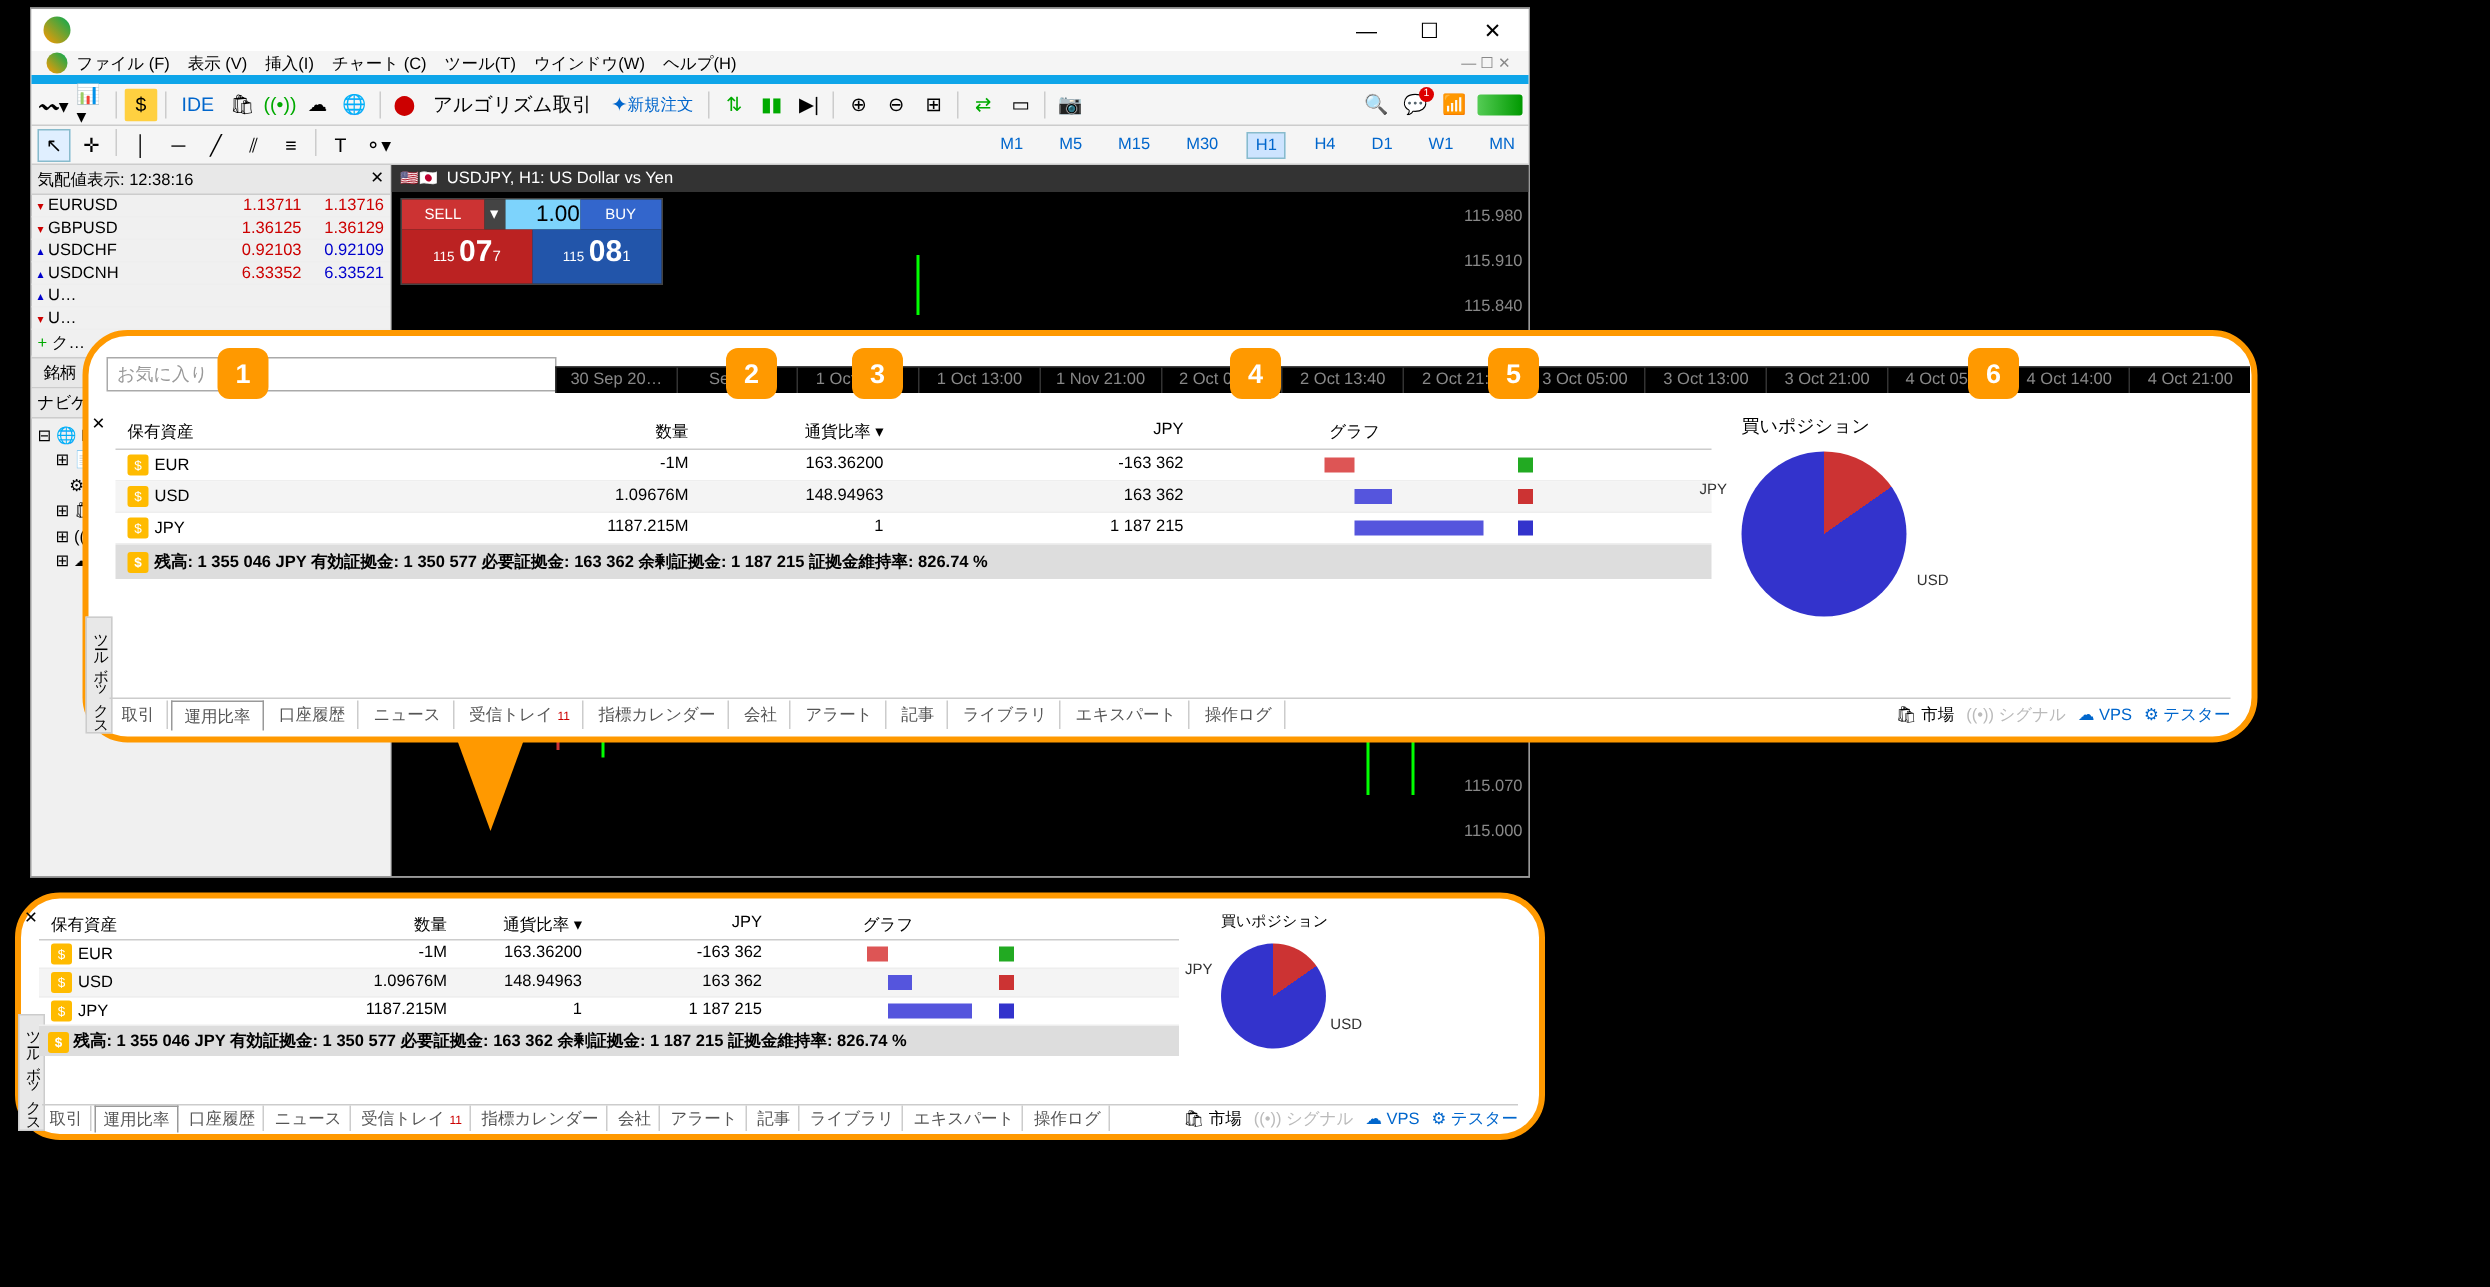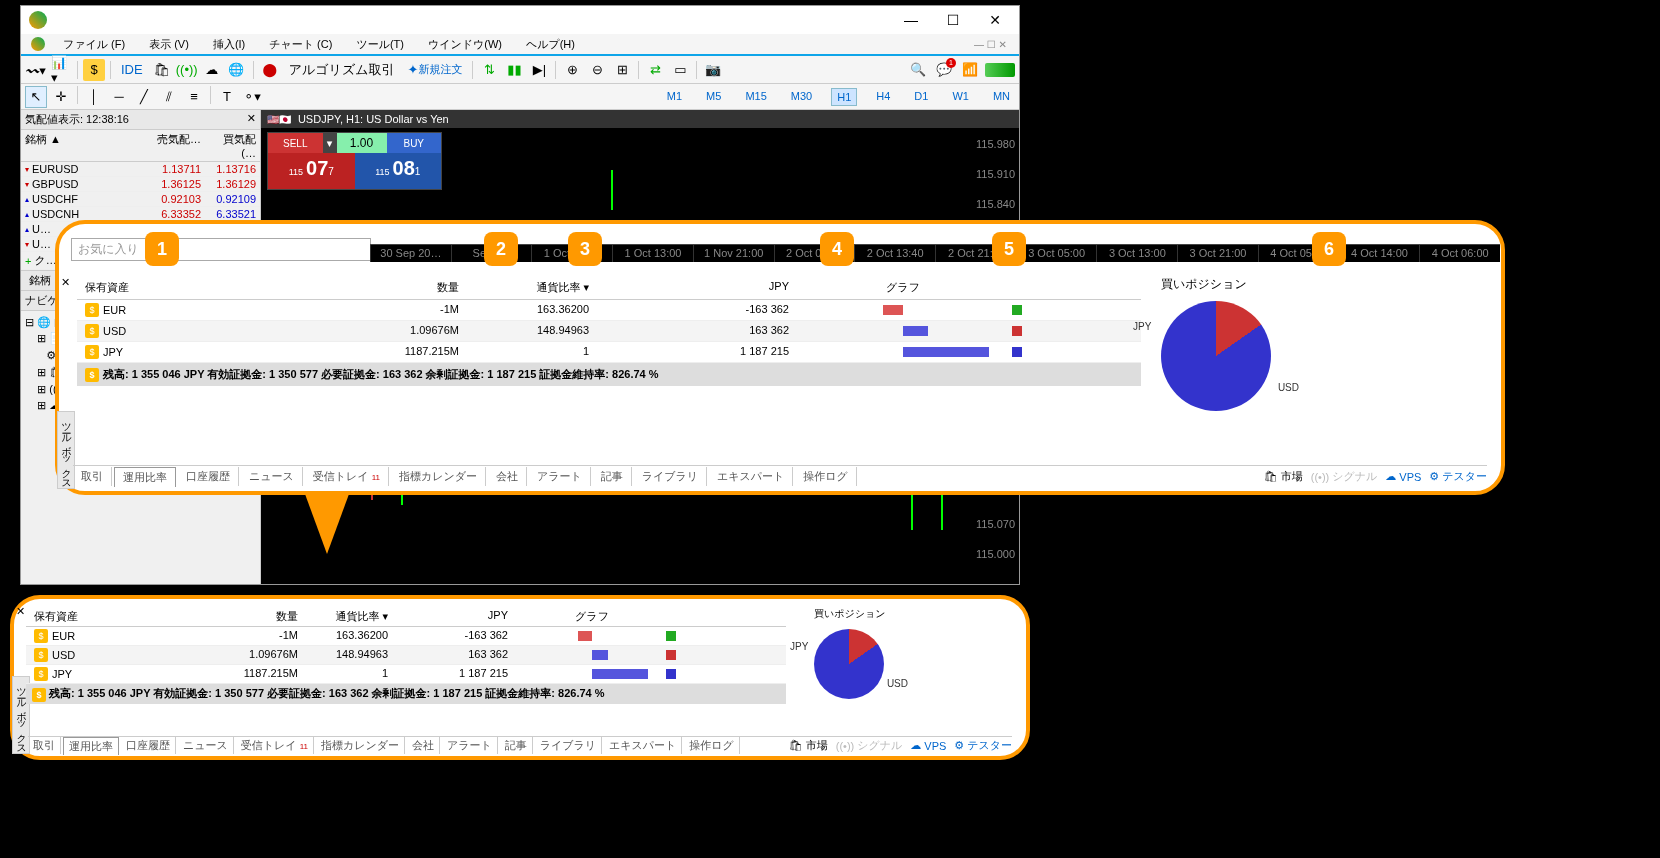--- a/index.html
+++ b/index.html
@@ -2,21 +2,21 @@
 <html><head>
 <meta charset="utf-8">
 <style>
 *{box-sizing:border-box;margin:0;padding:0;font-family:'Meiryo','MS PGothic',sans-serif;font-size:11px}
 body{background:#000;width:1660px;height:858px;position:relative;overflow:hidden}
 .app-window{position:absolute;left:20px;top:5px;width:1000px;height:580px;background:#f0f0f0;border:1px solid #999}
 .titlebar{height:28px;background:#fff;display:flex;align-items:center;justify-content:space-between;padding:0 4px}
 .titlebar-icon{width:18px;height:18px;background:linear-gradient(45deg,#f90,#0a5);border-radius:50%;margin-left:4px}
 .win-btns{display:flex;gap:2px}
 .win-btn{width:40px;height:24px;display:flex;align-items:center;justify-content:center;font-size:14px}
-.menubar{height:22px;background:#f5f5f5;display:flex;align-items:center;padding:0 6px;gap:12px;border-bottom:2px solid #0ea5e9}
+.menubar{height:22px;background:#f5f5f5;display:flex;align-items:center;padding:0 6px;gap:0;border-bottom:6px solid #0ea5e9}
 .menubar span{padding:2px 6px}
 .toolbar{height:28px;background:#f5f5f5;display:flex;align-items:center;padding:0 4px;gap:3px;border-bottom:1px solid #ccc}
 .tool-icon{width:22px;height:22px;display:flex;align-items:center;justify-content:center;border:1px solid transparent;font-size:13px}
 .tool-sep{width:1px;height:18px;background:#ccc;margin:0 2px}
 .tool-yellow{background:#ffd040;border-radius:2px}
 .tool-badge{position:relative}
 .tool-badge::after{content:"1";position:absolute;top:-2px;right:-2px;background:#d00;color:#fff;border-radius:50%;width:10px;height:10px;font-size:7px;display:flex;align-items:center;justify-content:center}
 .tool-green{background:linear-gradient(90deg,#5c5,#090);width:30px;height:14px;border-radius:2px}
 .toolbar2{height:26px;background:#f5f5f5;display:flex;align-items:center;padding:0 4px;gap:3px;border-bottom:1px solid #ccc;justify-content:space-between}
 .tf-btns{display:flex;gap:14px}
@@ -40,21 +40,21 @@
 .nav-tab{padding:2px 8px}
 .nav-tree{padding:4px;font-size:10px}
 .nav-item{padding:1px 0;display:flex;align-items:center;gap:3px}
 .chart-area{flex:1;background:#000;position:relative;overflow:hidden}
 .chart-header{height:18px;background:#333;color:#fff;display:flex;align-items:center;padding:0 6px;font-size:10px;gap:6px}
 .trade-panel{position:absolute;top:22px;left:6px;width:175px;background:#222;border:1px solid #444}
 .trade-top{display:flex;height:20px}
 .trade-btn{flex:1;display:flex;align-items:center;justify-content:center;color:#fff;font-size:10px}
 .trade-sell{background:#c33}
 .trade-buy{background:#36c}
-.trade-vol{width:50px;background:#86efac;color:#000;text-align:center;line-height:20px;font-size:12px}
+.trade-vol{width:50px;background:#7dd3fc;color:#000;text-align:right;line-height:20px;font-size:15px}
 .trade-prices{display:flex;height:36px}
 .trade-price{flex:1;color:#fff;display:flex;align-items:baseline;justify-content:center;padding:4px}
 .trade-price.sell{background:#b22}
 .trade-price.buy{background:#25a}
 .price-small{font-size:9px}
 .price-big{font-size:20px;font-weight:bold}
 .price-sup{font-size:10px;vertical-align:super}
 .chart-y-axis{position:absolute;right:0;top:18px;bottom:0;width:50px;color:#888;font-size:9px}
 .chart-y-axis div{position:absolute;right:4px}
 .candle{position:absolute;background:#0f0;width:2px}
@@ -202,25 +202,20 @@
       <div class="tf-btn">MN</div>
     </div>
   </div>
   <div class="main-area">
     <div class="left-panel">
       <div class="market-watch">
         <div class="mw-header">
             <span>気配値表示: 12:38:16</span>
             <span>✕</span>
           </div>
-        <div class="mw-cols">
-          <div class="mw-col"><span>銘柄</span> ▲</div>
-          <div class="mw-col">売気配…</div>
-          <div class="mw-col">買気配(…</div>
-        </div>
         <div class="mw-row">
             <div class="mw-sym">
               <span class="mw-arrow red">▾</span>
               <span>EURUSD</span>
             </div>
             <div class="mw-price red">1.13711</div>
             <div class="mw-price red">1.13716</div>
           </div>
         <div class="mw-row">
             <div class="mw-sym">
@@ -321,21 +316,21 @@
   <div class="time-tick">1 Oct 13:00</div>
   <div class="time-tick">1 Nov 21:00</div>
   <div class="time-tick">2 Oct 05:00</div>
   <div class="time-tick">2 Oct 13:40</div>
   <div class="time-tick">2 Oct 21:…</div>
   <div class="time-tick">3 Oct 05:00</div>
   <div class="time-tick">3 Oct 13:00</div>
   <div class="time-tick">3 Oct 21:00</div>
   <div class="time-tick">4 Oct 05:00</div>
   <div class="time-tick">4 Oct 14:00</div>
-  <div class="time-tick">4 Oct 06:00</div>
+  <div class="time-tick">4 Oct 21:00</div>
 </div>
 
 <div class="callout callout-main">
   <div class="fav-box">お気に入り</div>
   <div class="close-x">✕</div>
   <div class="toolbox-label" style="left:-2px;bottom:2px">ツールボックス</div>
   <div class="asset-table">
     <div class="asset-header">
       <div class="ac ac1">保有資産</div>
       <div class="ac ac2">数量</div>

